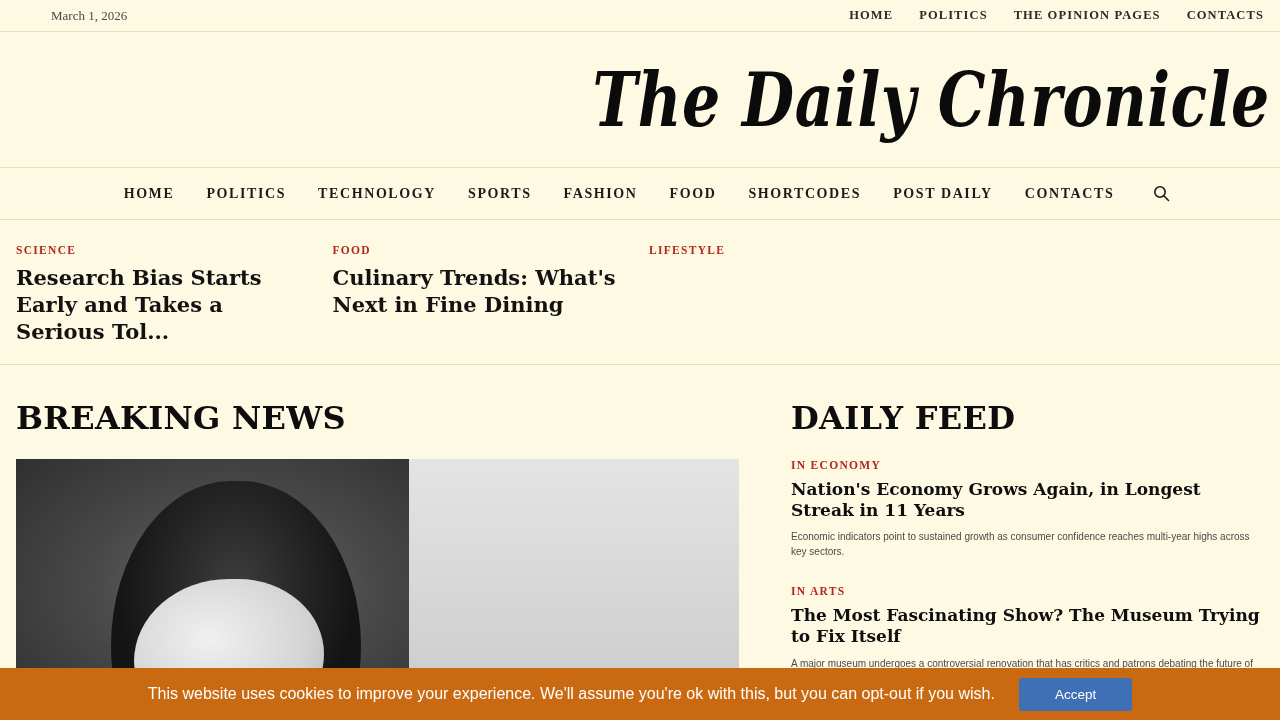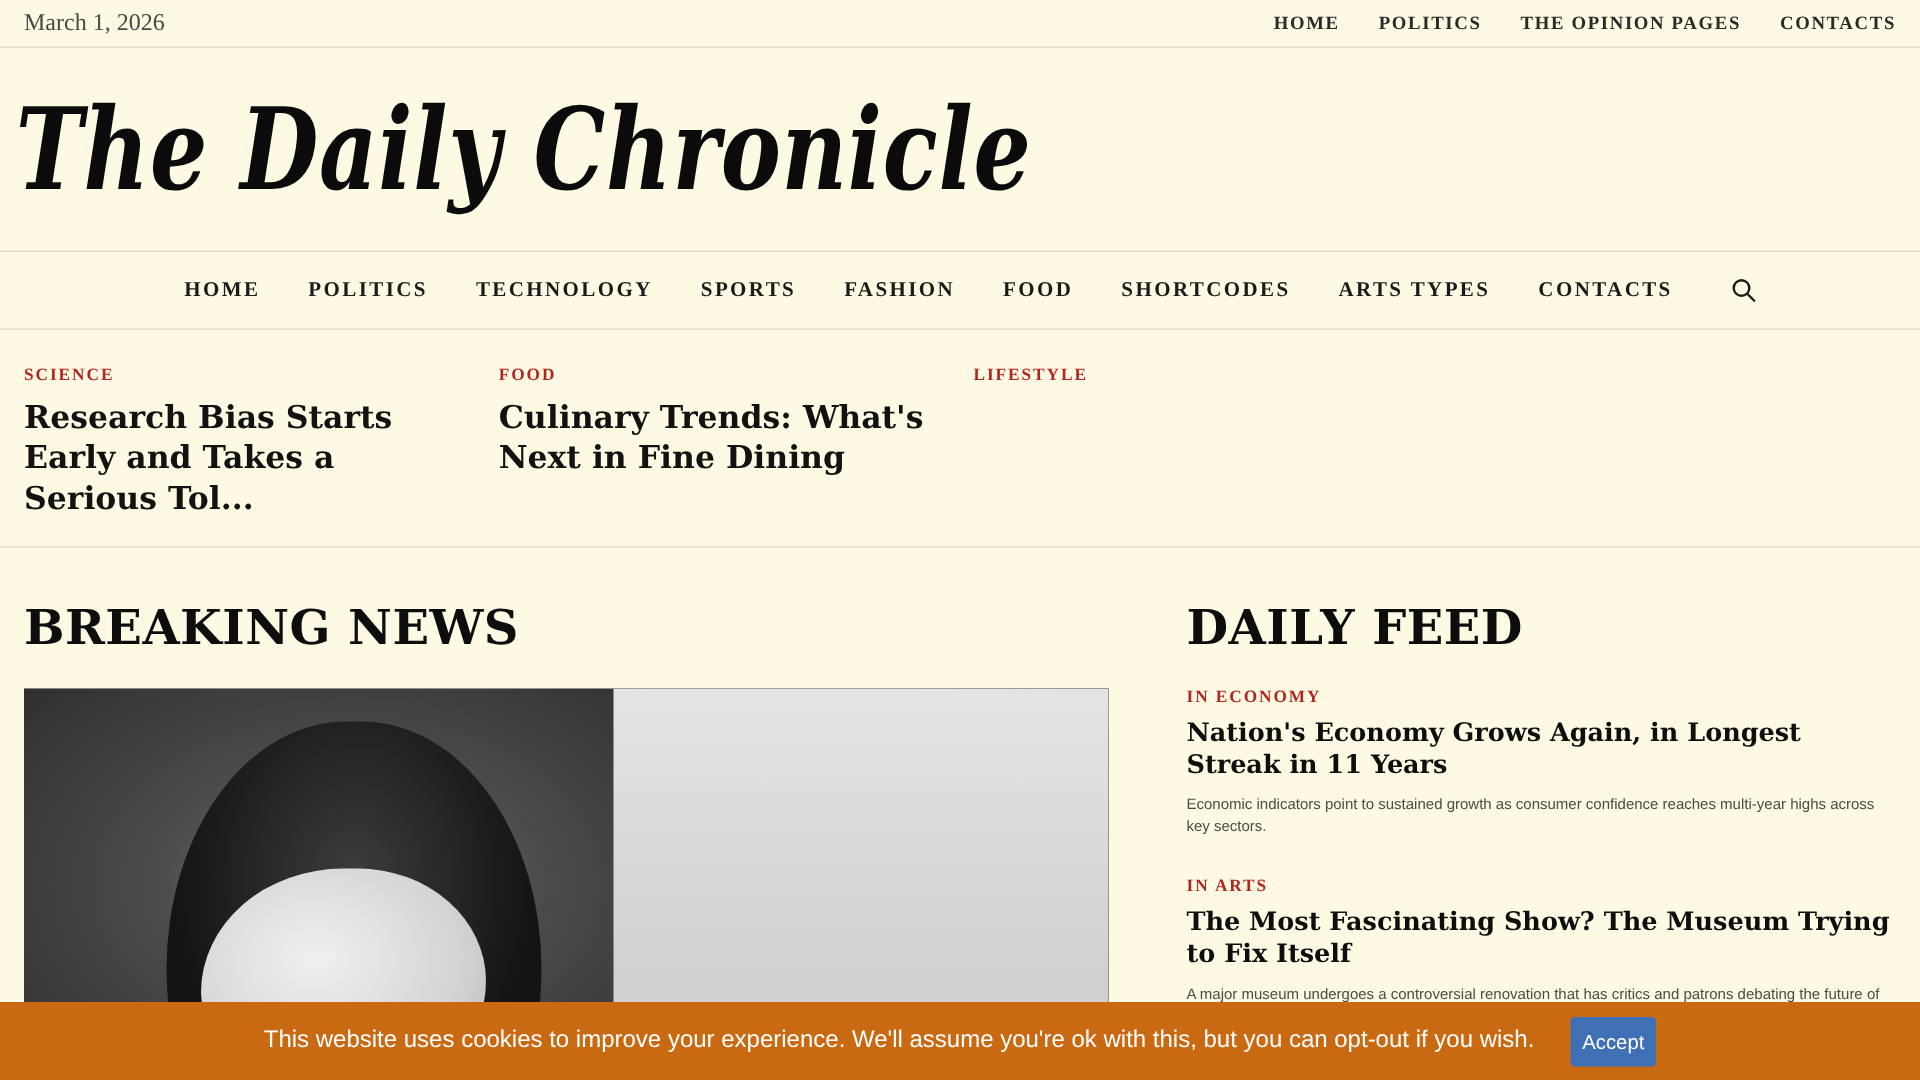--- a/index.html
+++ b/index.html
@@ -17,43 +17,44 @@
     height: 32px;
     display: flex;
     align-items: center;
     justify-content: space-between;
     padding: 0 16px;
     border-bottom: 1px solid #e6e0c3;
     background: #fdf9e3;
   }
   .topbar-date {
     font-family: "Liberation Serif", serif;
-    font-size: 16px;
+    font-size: 13px;
     color: #4a4a44;
+    margin-left: 35px;
   }
   .topnav {
     display: flex;
     align-items: center;
     gap: 26px;
   }
   .topnav a {
     font-family: "Liberation Serif", serif;
     font-size: 12.5px;
     letter-spacing: 1.1px;
     color: #2a2a28;
     text-decoration: none;
     font-weight: bold;
   }
 
   
   .masthead {
     height: 136px;
     display: flex;
     align-items: center;
-    justify-content: flex-start;
+    justify-content: flex-end;
     border-bottom: 1px solid #e6e0c3;
   }
   .masthead-title {
     font-family: "DejaVu Serif", serif;
     font-size: 62px;
     font-weight: bold;
     letter-spacing: 0.5px;
     color: #0b0b0b;
     transform: scaleY(1.22) scaleX(0.97);
     white-space: nowrap;
@@ -215,21 +216,21 @@
   .cookie-text {
     font-family: "Liberation Sans", sans-serif;
     font-size: 16px;
   }
   .cookie-accept {
     background: #3f6fb5;
     color: #fff;
     border: none;
     font-family: "Liberation Sans", sans-serif;
     font-size: 13.5px;
-    padding: 9px 8px;
+    padding: 9px 36px;
     border-radius: 3px;
     cursor: pointer;
   }
 </style>
 </head>
 <body>
 
 <div class="topbar">
   <div class="topbar-date">March 1, 2026</div>
   <nav class="topnav">
@@ -245,21 +246,21 @@
 </header>
 
 <nav class="mainnav">
   <a href="#">HOME</a>
   <a href="#">POLITICS</a>
   <a href="#">TECHNOLOGY</a>
   <a href="#">SPORTS</a>
   <a href="#">FASHION</a>
   <a href="#">FOOD</a>
   <a href="#">SHORTCODES</a>
-  <a href="#">ARTS TYPES</a>
+  <a href="#">POST DAILY</a>
   <a href="#">CONTACTS</a>
   <button class="search-btn" aria-label="search">
     <svg width="17" height="17" viewBox="0 0 17 17" fill="none" stroke="#1b1b1b" stroke-width="1.6">
       <circle cx="7" cy="7" r="5.2"></circle>
       <line x1="11" y1="11" x2="15.5" y2="15.5" stroke-linecap="round"></line>
     </svg>
   </button>
 </nav>
 
 <section class="teasers">

